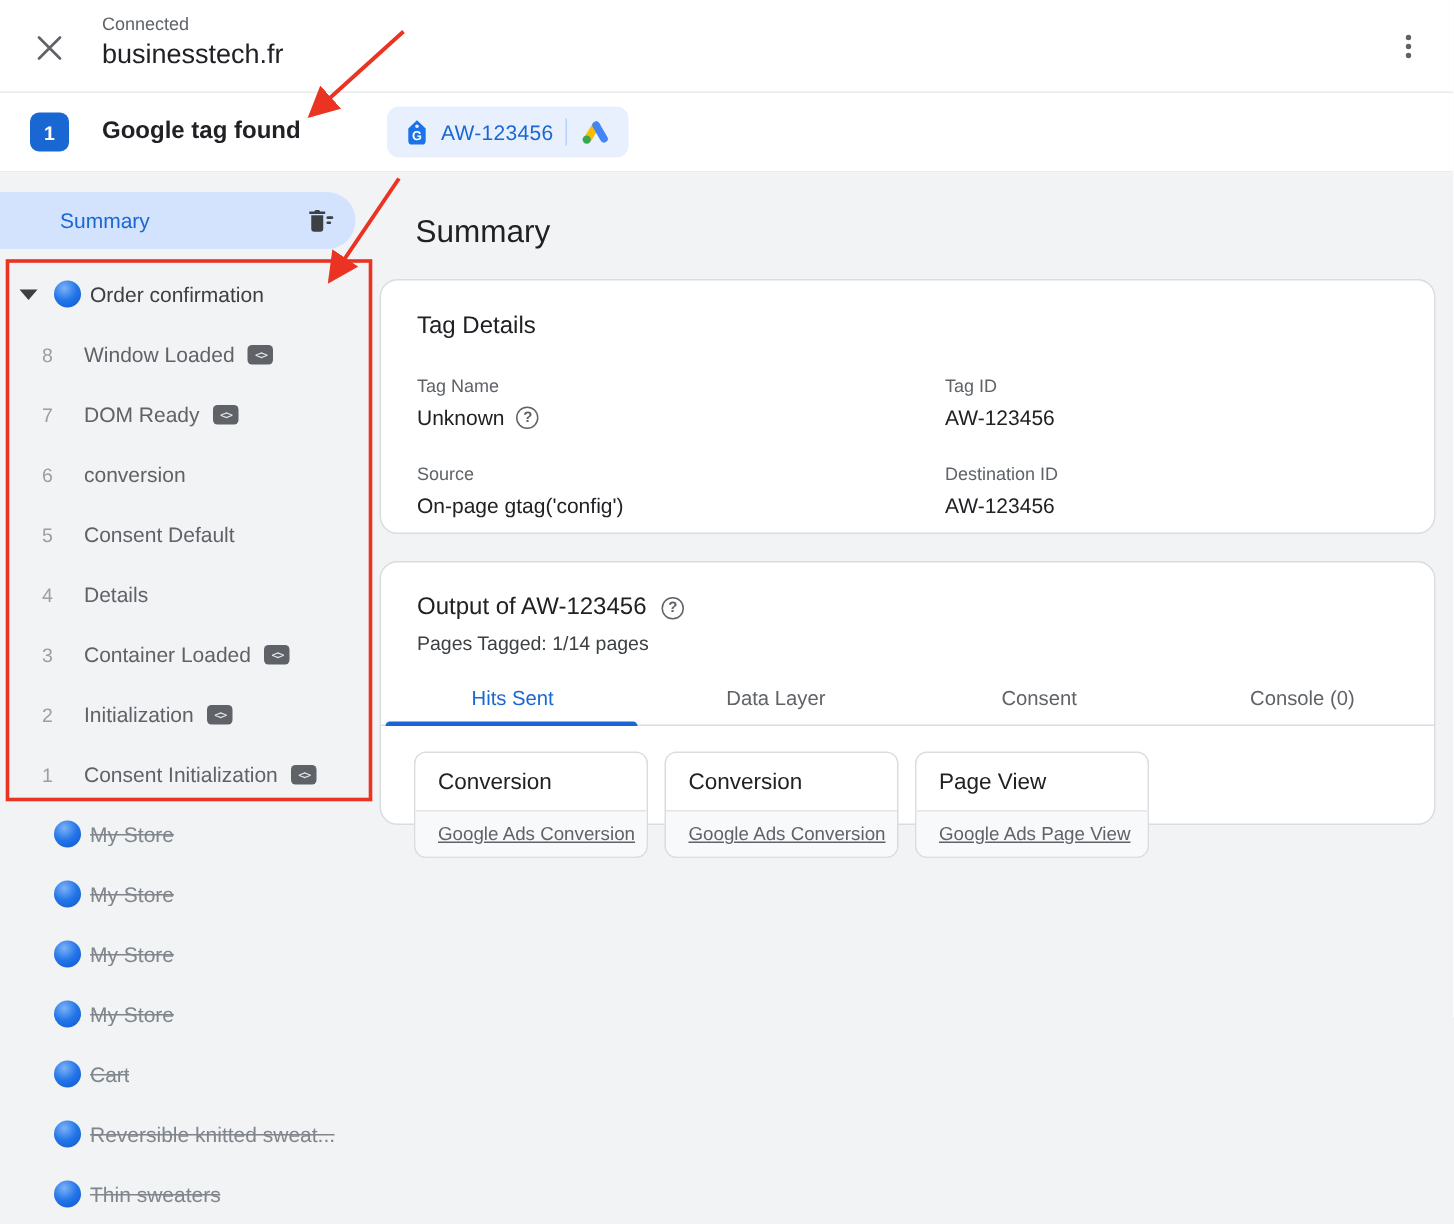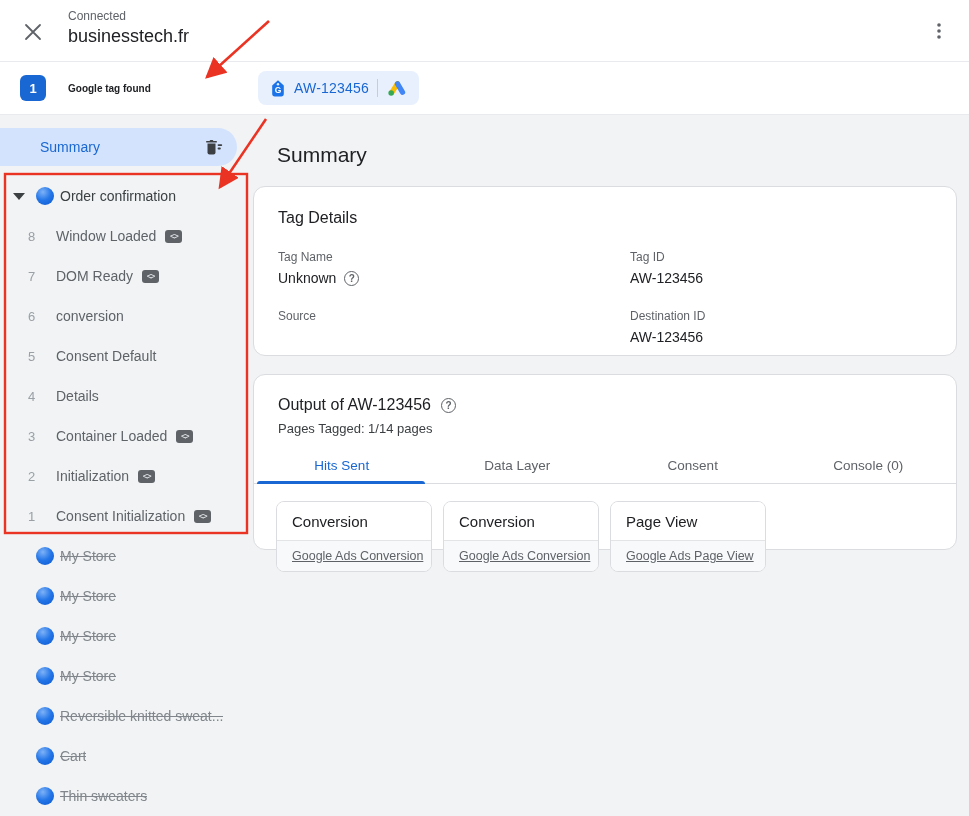--- a/index.html
+++ b/index.html
@@ -19,21 +19,21 @@
   .conn{position:absolute;left:68px;top:9px;line-height:1.2;}
   .conn-status{font-size:12px;color:var(--text-gray);margin-bottom:3px;}
   .conn-site{font-size:18px;color:var(--text);}
   .kebab-btn{position:absolute;right:18px;top:19px;width:24px;height:24px;}
   
   .tagbar{position:absolute;left:0;top:62px;width:969px;height:53px;background:#fff;
     border-bottom:1px solid #e8eaed;}
   .count-badge{position:absolute;left:20px;top:13px;width:26px;height:26px;background:var(--accent-dark);
     border-radius:6px;color:#fff;font-size:13px;font-weight:bold;display:flex;align-items:center;justify-content:center;}
   .tag-msg{position:absolute;left:68px;top:0;height:52px;display:flex;align-items:center;
-    font-size:10px;font-weight:600;color:var(--text);}
+    font-size:16px;font-weight:600;color:var(--text);}
   .tag-chip{position:absolute;left:258px;top:9px;height:34px;background:var(--chip-bg);
     border-radius:8px;display:flex;align-items:center;gap:8px;padding:0 12px;cursor:pointer;border:none;}
   .chip-text{font-size:14px;font-weight:500;color:var(--accent-dark);letter-spacing:.2px;}
   .chip-div{width:1px;height:18px;background:#b6cff5;}
   
   .content{position:absolute;left:0;top:115px;width:969px;height:701px;background:var(--bg);}
   
   .sidebar{position:absolute;left:0;top:0;width:247px;height:701px;}
   .summary-pill{margin-top:13px;width:237px;height:38px;background:var(--pill-bg);
     border-radius:0 20px 20px 0;display:flex;align-items:center;cursor:pointer;}
@@ -221,26 +221,26 @@
             <span class="page-label">My Store</span>
           </div>
 
           <div class="page-row">
             <span class="dot"></span>
             <span class="page-label">My Store</span>
           </div>
 
           <div class="page-row">
             <span class="dot"></span>
+            <span class="page-label">Cart</span>
+          </div>
+
+          <div class="page-row">
+            <span class="dot"></span>
             <span class="page-label">Reversible knitted sweat...</span>
-          </div>
-
-          <div class="page-row">
-            <span class="dot"></span>
-            <span class="page-label">Cart</span>
           </div>
 
           <div class="page-row">
             <span class="dot"></span>
             <span class="page-label">Thin sweaters</span>
           </div>
 
       </div>
     </aside>
 
@@ -262,20 +262,24 @@
             <div class="field">
               <div class="field-label">Tag ID</div>
               <div class="field-value">
                 <span>AW-123456</span>
 
               </div>
             </div>
 
             <div class="field">
               <div class="field-label">Source</div>
+              <div class="field-value">
+                <span>On-page gtag('config')</span>
+
+              </div>
             </div>
 
             <div class="field">
               <div class="field-label">Destination ID</div>
               <div class="field-value">
                 <span>AW-123456</span>
 
               </div>
             </div>
 

